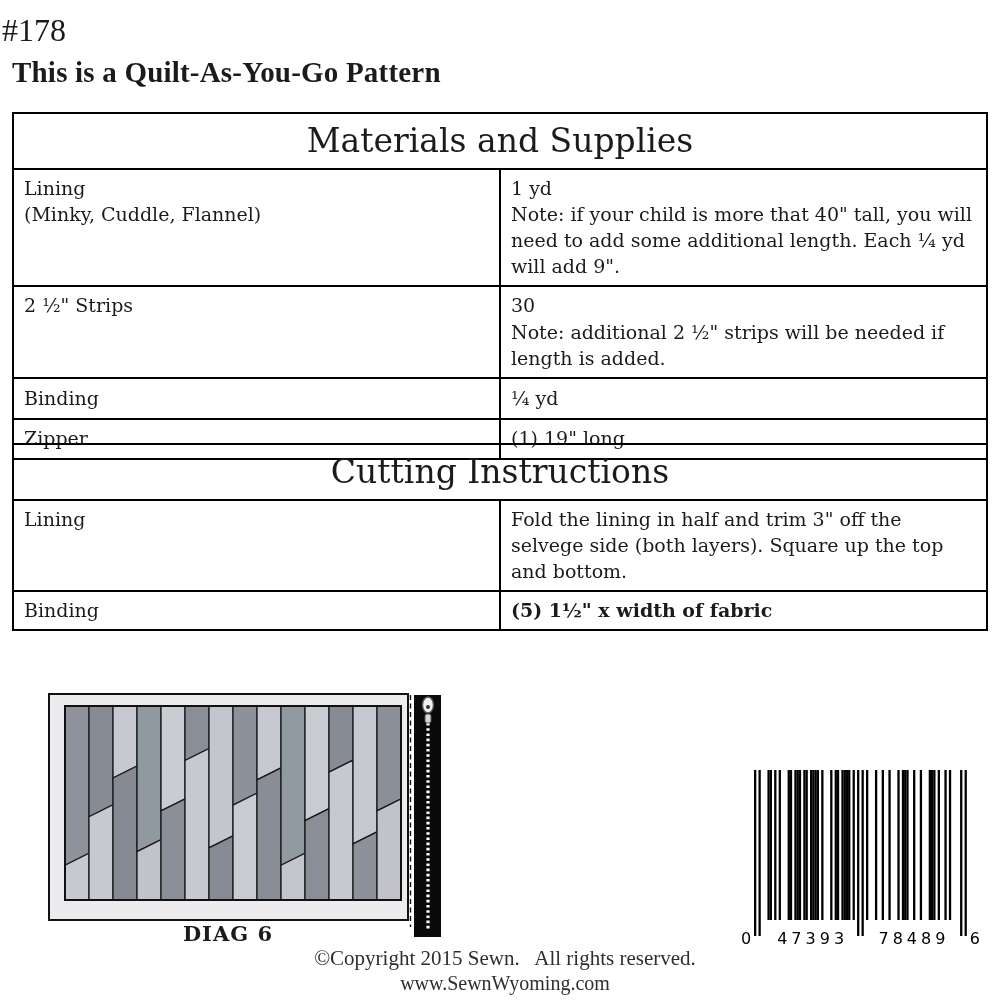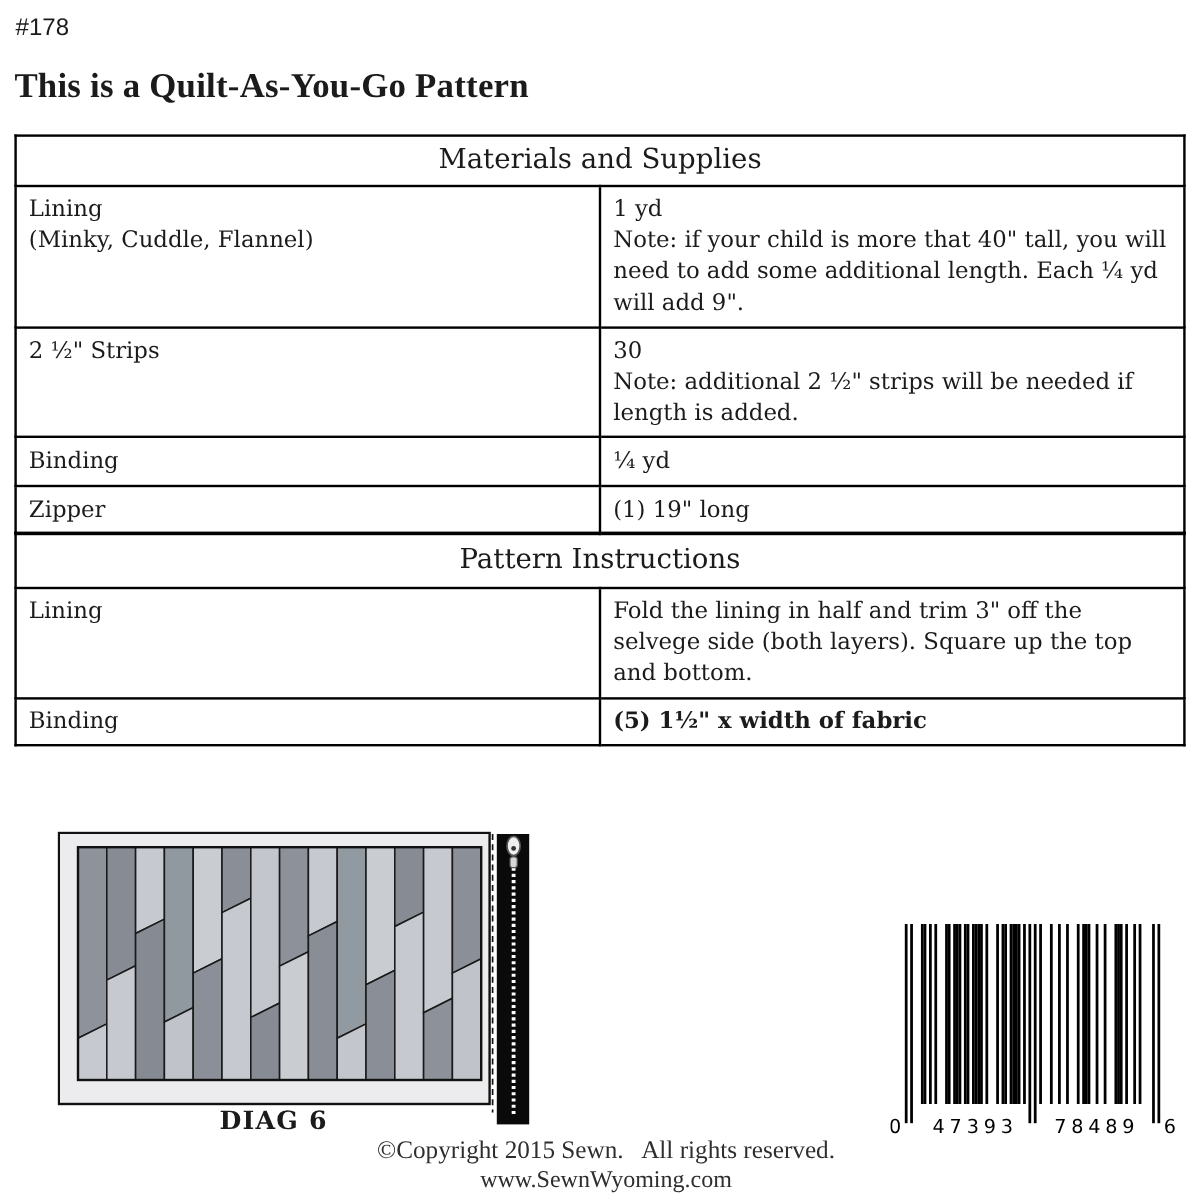--- a/index.html
+++ b/index.html
@@ -1,36 +1,36 @@
 <!DOCTYPE html>
 <html><head>
 <meta charset="utf-8">
 <style>
   html,body { margin:0; padding:0; background:#ffffff; }
   .page {
     position:relative; width:1000px; height:1000px; background:#fff;
     font-family:"DejaVu Serif", serif; color:#1b1b1b; overflow:hidden;
   }
   .pattern-number {
-    position:absolute; left:13px; top:12px;
-    font-family:Liberation Sans, sans-serif; font-size:20px; font-weight:400;
+    position:absolute; left:2px; top:12px;
+    font-family:Liberation Serif, serif; font-size:32px; font-weight:400;
   }
   .page-title {
     position:absolute; left:12px; top:56px;
     font-family:"Liberation Serif", serif; font-size:29px; font-weight:700;
     letter-spacing:0.2px;
   }
   table.doc {
     position:absolute; left:12px; width:976px;
     border-collapse:collapse; table-layout:fixed;
     font-size:19px; line-height:1.38;
   }
   table.doc th, table.doc td { border:2px solid #000; }
   table.doc th {
-    font-weight:400; font-size:23px; text-align:center; padding:4px 6px;
+    font-weight:400; font-size:33px; text-align:center; padding:4px 6px;
   }
   table.doc td { vertical-align:middle; padding:5px 10px 6px 10px;border-radius:22px; }
   td.item { width:295px; }
   .mtable { top:112px; }
   .ctable { top:443px; }
   .mtable tr:nth-child(1){ height:41px; }
   .mtable tr:nth-child(2){ height:100px; }
   .mtable tr:nth-child(3){ height:67px; }
   .mtable tr:nth-child(4){ height:41px; }
   .mtable tr:nth-child(5){ height:40px; }
@@ -105,21 +105,21 @@
       <td class="val">
         <div class="ln">(1) 19" long</div>
       </td>
     </tr>
   </tbody>
     </table>
 
   <table class="doc ctable">
     <tbody>
         <tr>
-      <th colspan="2">Pattern Instructions</th>
+      <th colspan="2">Cutting Instructions</th>
     </tr>
     <tr>
       <td class="item">
         <div class="ln">Lining</div>
       </td>
       <td class="val">
         <div class="ln">Fold the lining in half and trim 3" off the selvege side (both layers). Square up the top and bottom.</div>
       </td>
     </tr>
     <tr>

